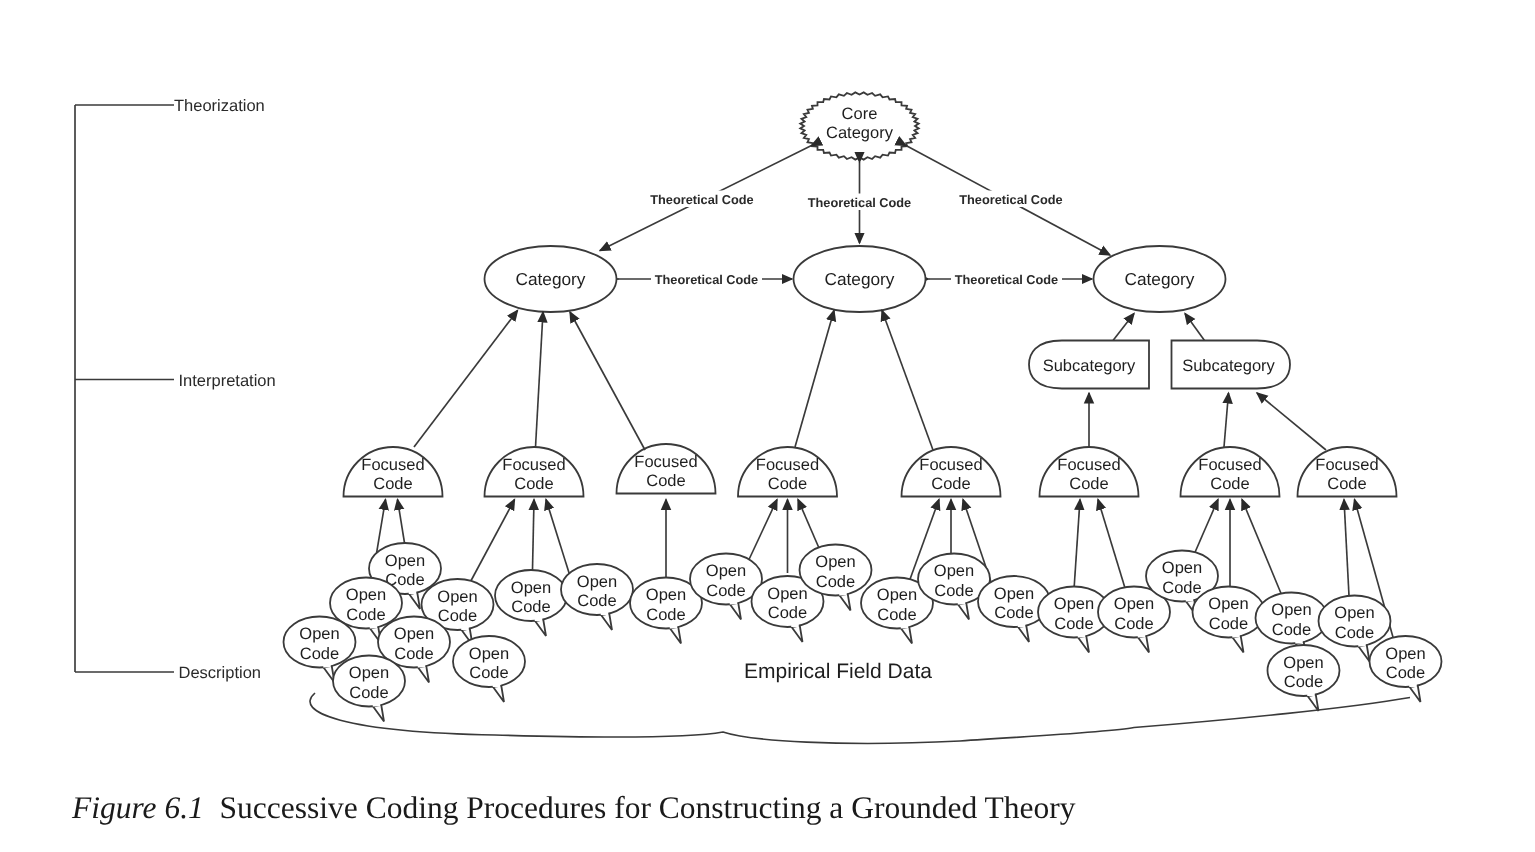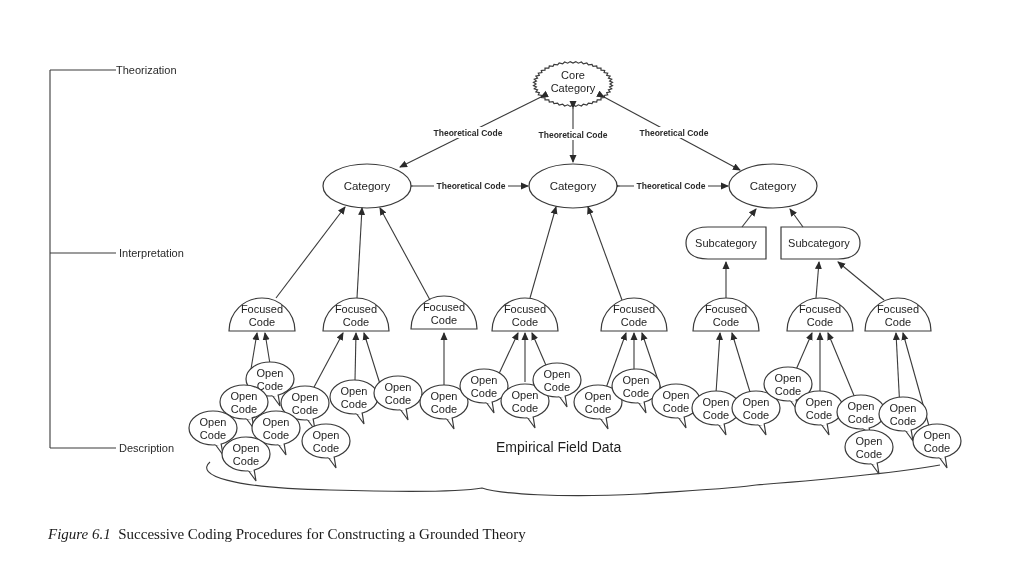--- a/index.html
+++ b/index.html
@@ -5,21 +5,21 @@
   html, body { margin: 0; padding: 0; background: #ffffff; }
   body { width: 1023px; height: 568px; position: relative; overflow: hidden; }
   #diagram { position: absolute; left: 0; top: 0; }
   .node-text { font-family: "Liberation Sans", sans-serif; fill: #1e1e1e; }
   .lvl-text { font-family: "Liberation Sans", sans-serif; fill: #2a2a2a; font-size: 11px; }
   .edge-label { font-family: "Liberation Sans", sans-serif; font-weight: bold; fill: #2a2a2a; font-size: 8.5px; }
   .shape { fill: #ffffff; stroke: #3a3a3a; stroke-width: 1.2; }
   .line { stroke: #3a3a3a; stroke-width: 1.1; fill: none; }
   .caption {
     position: absolute; left: 48px; top: 526px;
-    font-family: "Liberation Serif", serif; font-size: 15px; color: #1a1a1a;
+    font-family: "Liberation Serif", serif; font-size: 21px; color: #1a1a1a;
   }
   .caption .fig { font-style: italic; }
 </style>
 </head>
 <body>
 
 <svg id="diagram" width="1023" height="520" viewBox="0 0 1023 520">
   <defs>
     <marker id="ah" markerWidth="8" markerHeight="8" refX="7" refY="4" orient="auto" markerUnits="userSpaceOnUse">
       <path d="M0,0.5 L8,4 L0,7.5 Z" fill="#2a2a2a"></path>

